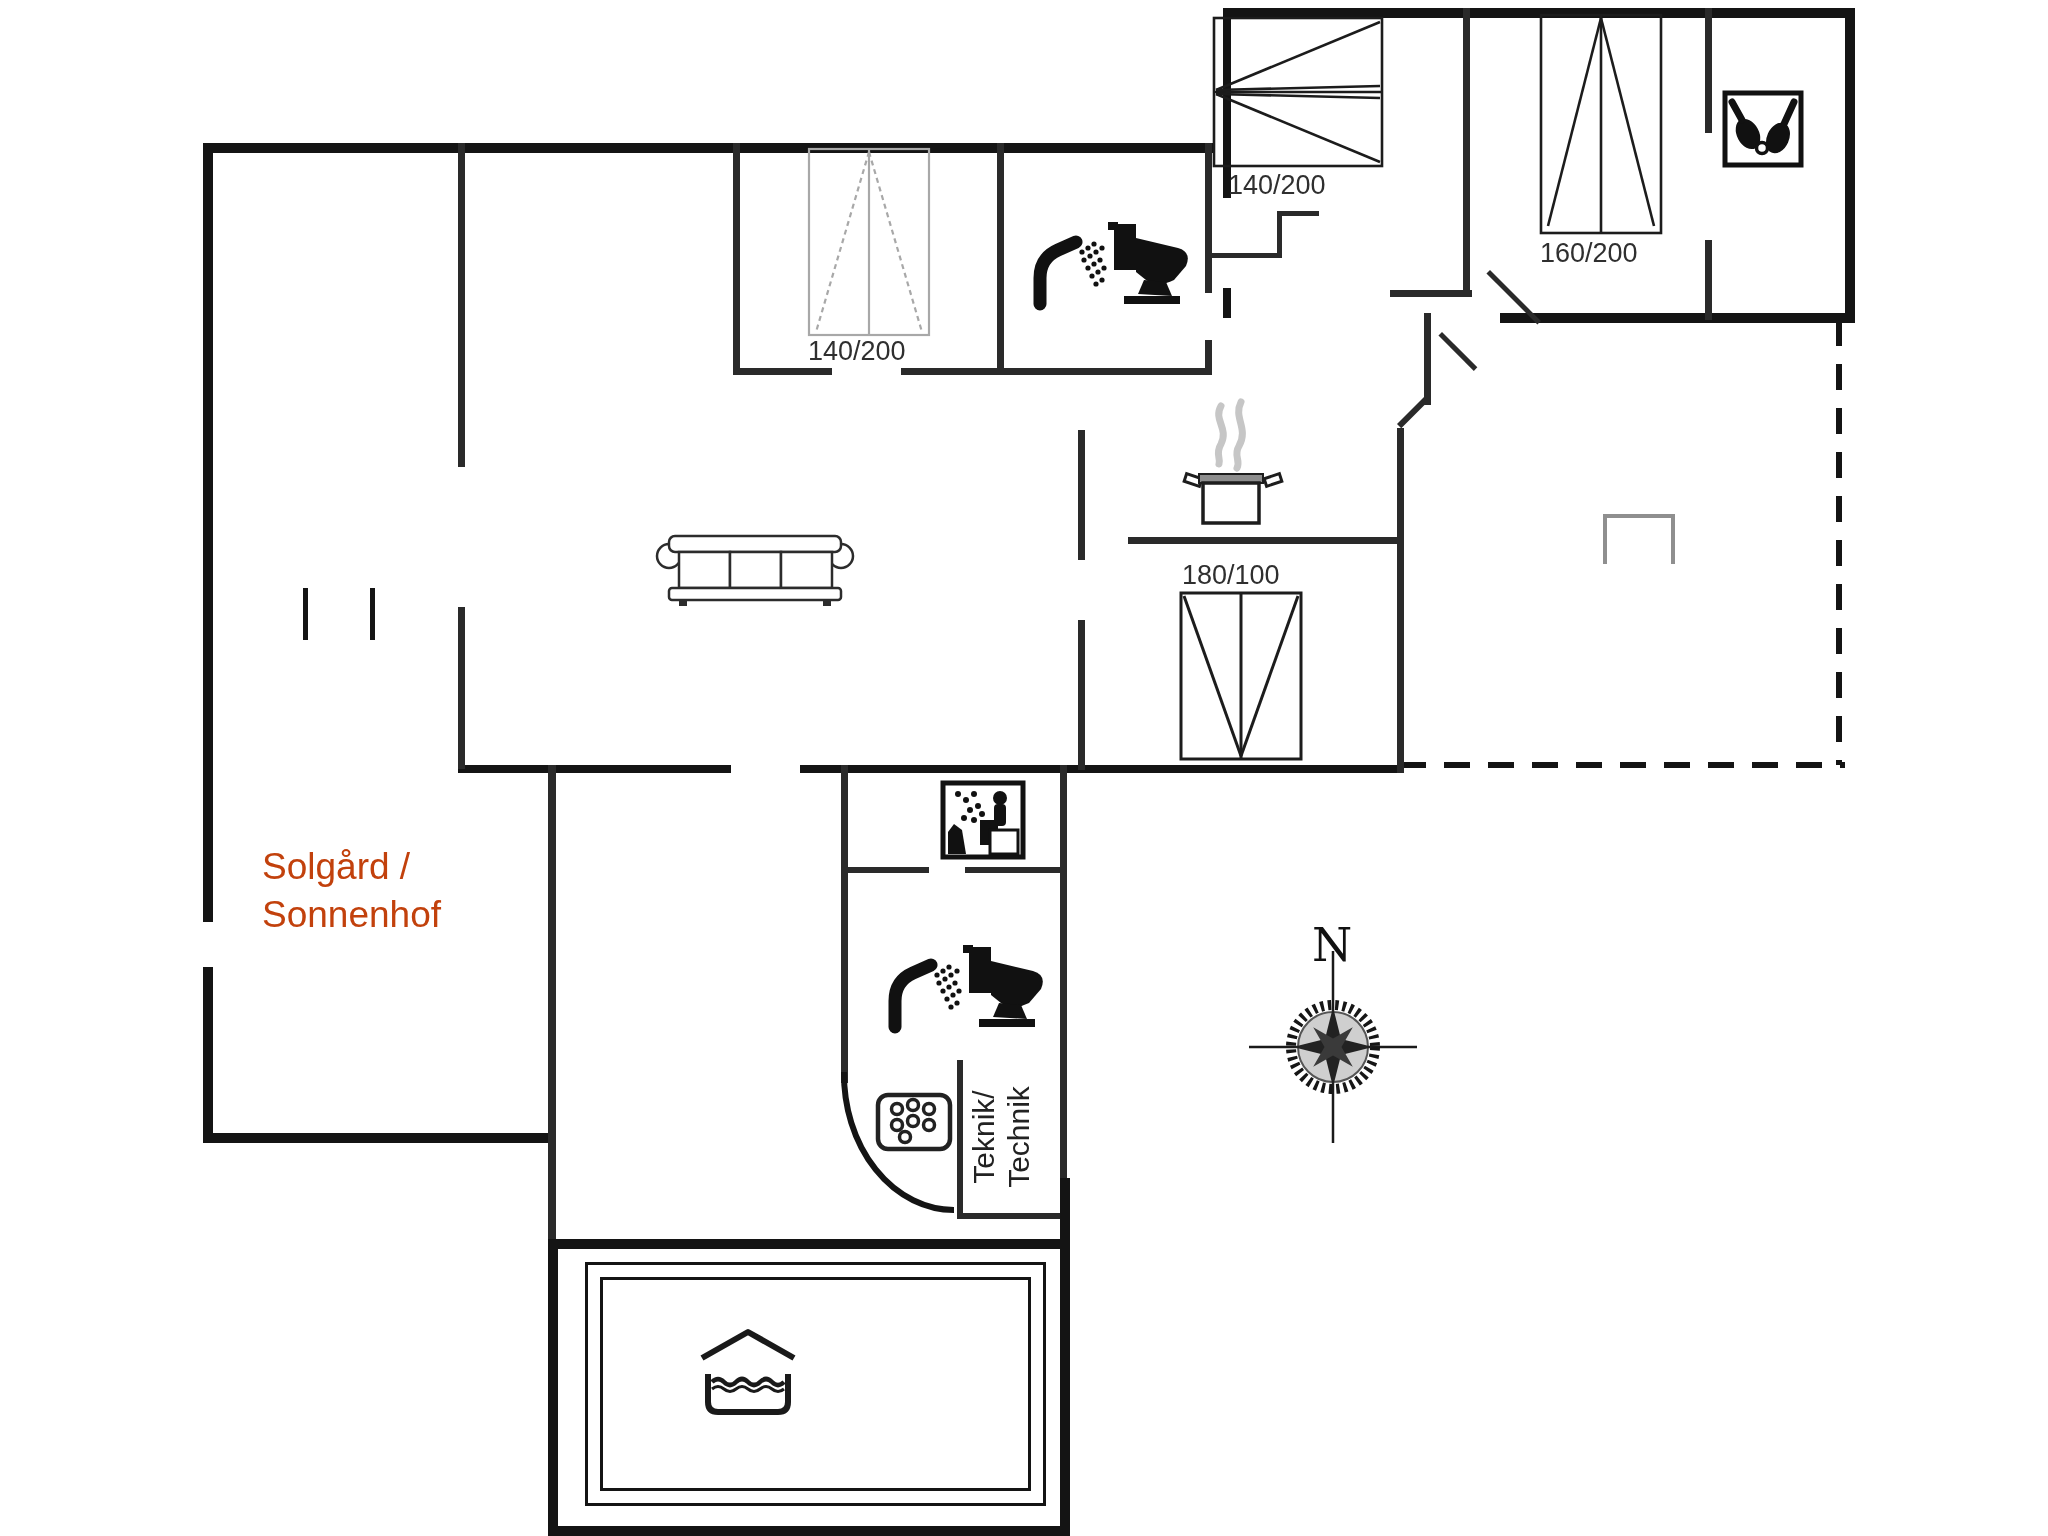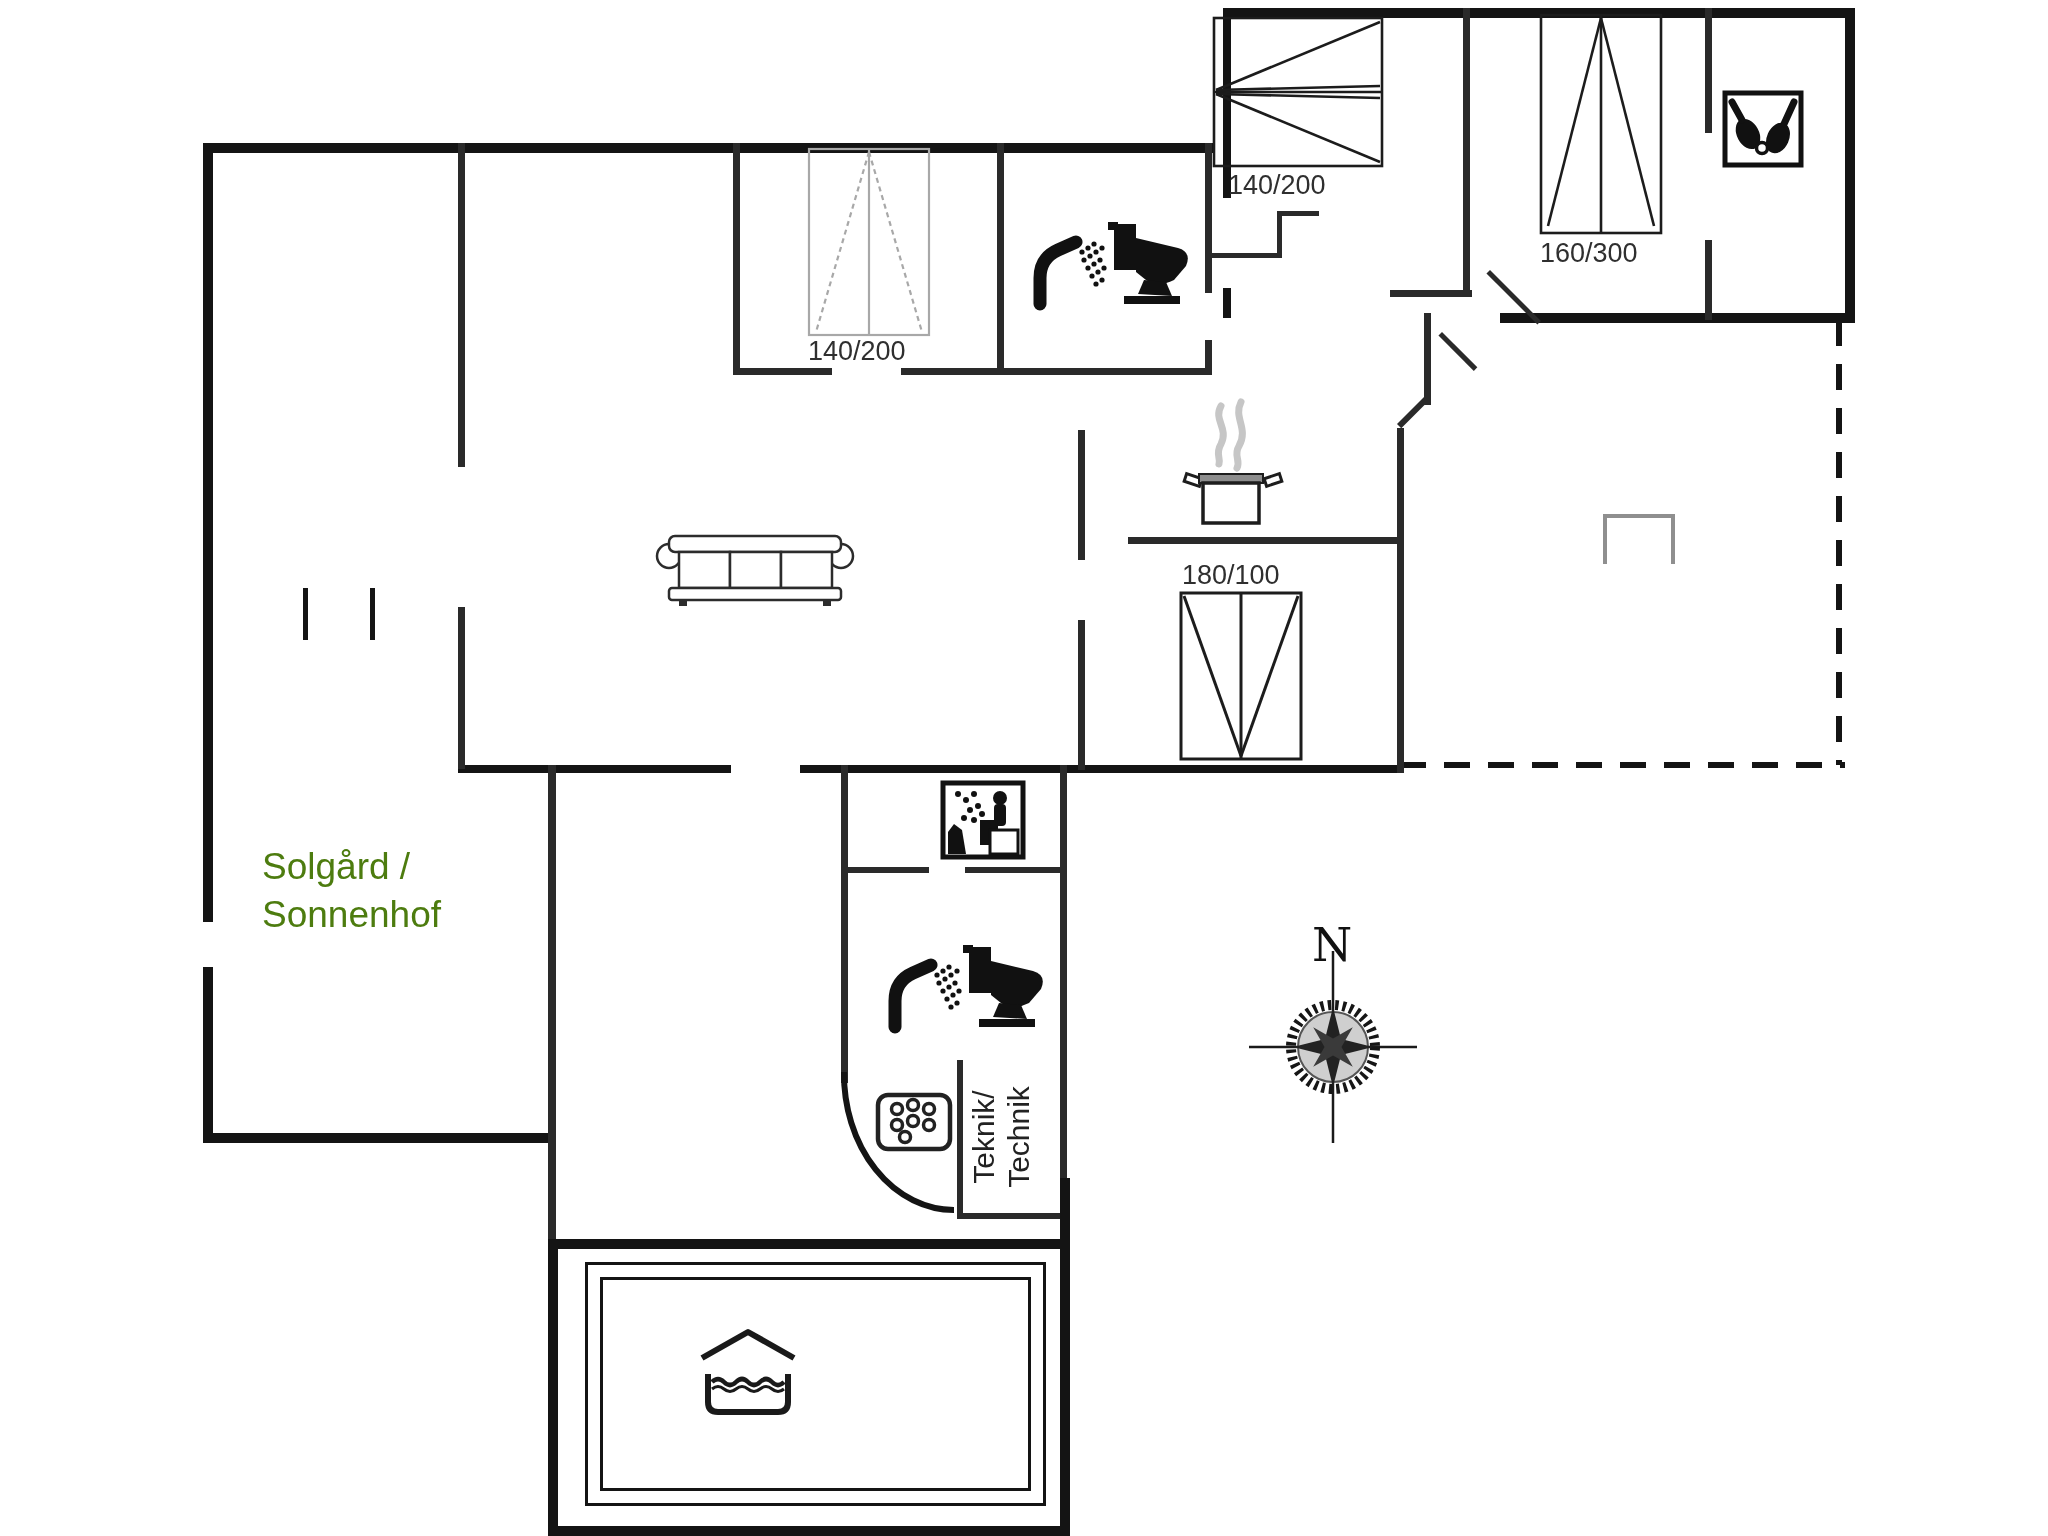--- a/index.html
+++ b/index.html
@@ -9,21 +9,21 @@
   .plan{position:relative;width:2048px;height:1536px;background:#fff;overflow:hidden;
         font-family:"Liberation Sans", sans-serif;}
   .w{position:absolute;background:var(--wall);}
   .wt{position:absolute;background:var(--line);}
   .wg{position:absolute;background:var(--lgray);}
   .dash-v{position:absolute;width:6px;background:repeating-linear-gradient(180deg,var(--wall) 0 26px,transparent 26px 44px);}
   .dash-h{position:absolute;height:6px;background:repeating-linear-gradient(90deg,var(--wall) 0 26px,transparent 26px 44px);}
   .rot{transform-origin:left top;}
   .poolrect{position:absolute;border:3px solid var(--wall);}
   .lbl{position:absolute;color:var(--text);font-size:27px;white-space:nowrap;}
-  .house-lbl{position:absolute;color:#4d7c0f;font-size:37px;line-height:1.3;}
+  .house-lbl{position:absolute;color:#c2410c;font-size:37px;line-height:1.3;}
   .technik{position:absolute;left:920px;top:1099px;width:170px;height:76px;transform:rotate(-90deg);
            color:#222;font-size:30px;line-height:1.15;text-align:center;}
   .north{position:absolute;left:1312px;top:918px;font-family:"DejaVu Serif", serif;font-size:46px;color:#111;}
   svg{position:absolute;overflow:visible;}
 </style>
 </head>
 <body>
 
 <div class="plan">
 
@@ -273,21 +273,21 @@
     <circle cx="88" cy="104" r="35" fill="#cfcfcf"></circle>
     <circle cx="88" cy="104" r="42" fill="none" stroke="#161616" stroke-width="10" stroke-dasharray="3.4 4"></circle>
     <circle cx="88" cy="104" r="35" fill="none" stroke="#555" stroke-width="2"></circle>
     <polygon points="88,64 96,96 128,104 96,112 88,144 80,112 48,104 80,96" fill="#222"></polygon>
     <polygon points="88,76 94,98 116,104 94,110 88,132 82,110 60,104 82,98" fill="#3a3a3a" transform="rotate(45 88 104)"></polygon>
   </svg>
   <div class="north">N</div>
 
   <div class="lbl" style="left:808px;top:336px">140/200</div>
   <div class="lbl" style="left:1228px;top:170px">140/200</div>
-  <div class="lbl" style="left:1540px;top:238px">160/300</div>
+  <div class="lbl" style="left:1540px;top:238px">160/200</div>
   <div class="lbl" style="left:1182px;top:560px">180/100</div>
 
   <div class="house-lbl" style="left:262px;top:843px">
     <div>Solgård /</div>
     <div>Sonnenhof</div>
   </div>
 
   <div class="technik">
     <div>Teknik/</div>
     <div>Technik</div>

